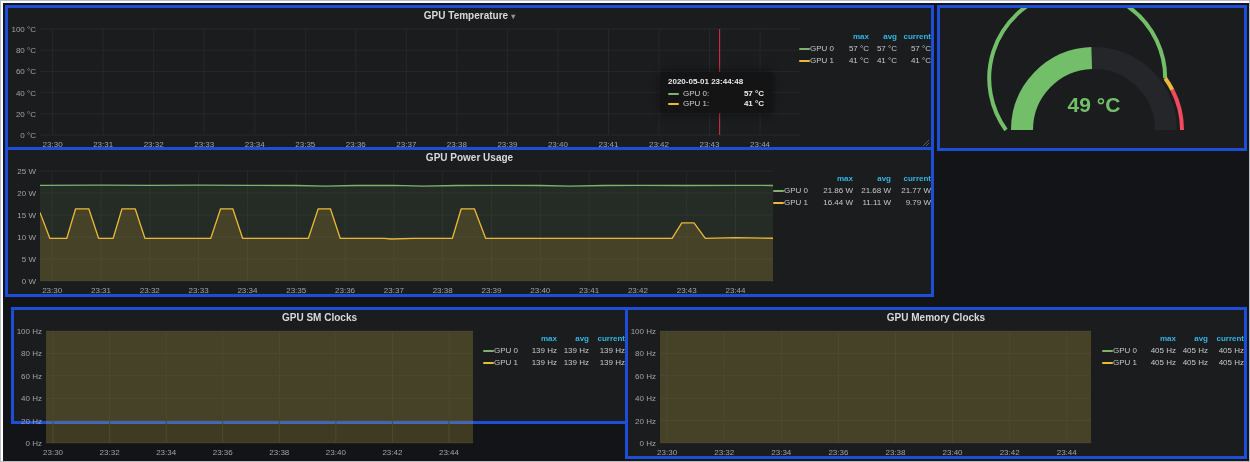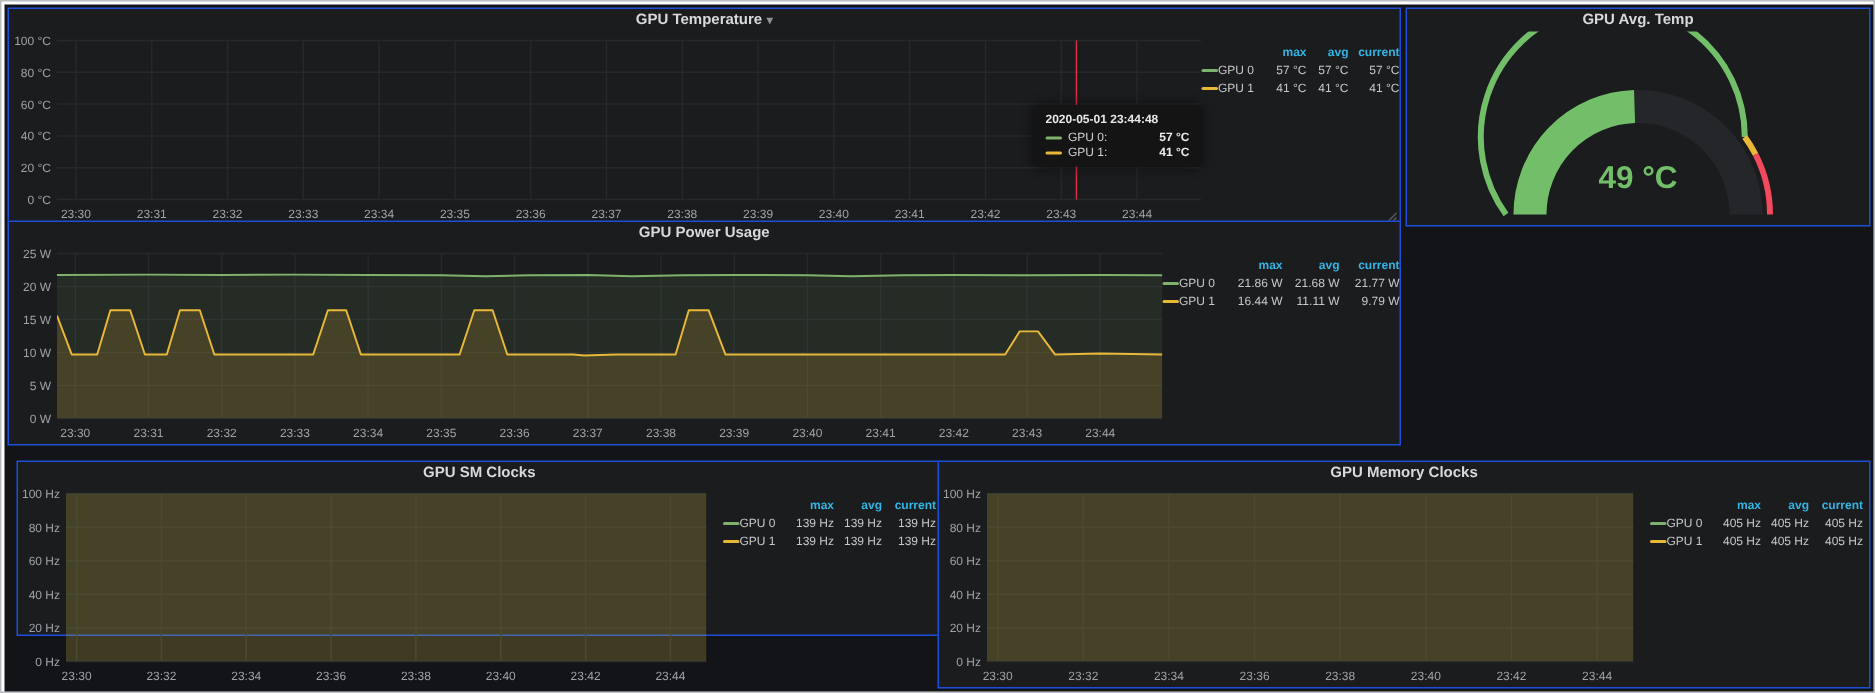--- a/index.html
+++ b/index.html
@@ -1,34 +1,34 @@
 <!DOCTYPE html>
 <html><head>
 <meta charset="utf-8">
 <style>
   html,body{margin:0;padding:0;background:#ffffff;font-family:"Liberation Sans",sans-serif;}
   .frame{position:relative;width:1250px;height:462px;box-sizing:border-box;background:#ffffff;border:1px solid #b9bcc0;}
   .dash{position:absolute;left:2px;top:2px;width:1246px;height:458px;background:#131417;overflow:hidden;}
-  .panel{position:absolute;background:#1b1c1e;border:1px solid #1d4ed8;box-sizing:border-box;overflow:visible;}
+  .panel{position:absolute;background:#1b1c1e;border:3px solid #1d4ed8;box-sizing:border-box;overflow:visible;}
   .ptitle{height:15px;line-height:15px;text-align:center;font-size:10px;font-weight:bold;color:#d8d9da;white-space:nowrap;}
   .caret{color:#8e9196;font-size:8px;margin-left:3px;}
   .pbody{display:flex;align-items:flex-start;}
   svg text{font-family:"Liberation Sans",sans-serif;}
   .legend{font-size:8px;color:#c7c8ca;margin-top:9px;}
   .lgrid{display:grid;row-gap:3px;align-items:center;}
   .lg-temp{grid-template-columns:42px 28px 28px 34px;}
   .lg-power{grid-template-columns:42px 38px 38px 40px;}
   .lg-clk{grid-template-columns:42px 32px 32px 36px;}
   .lh{color:#33b5e5;font-weight:bold;text-align:right;}
   .lname{display:flex;gap:0;align-items:center;color:#c7c8ca;cursor:pointer;}
   .lval{text-align:right;color:#c7c8ca;}
   .dash-swatch{width:11px;height:2px;border-radius:1px;flex:none;background:#888;}
   .tooltip{position:absolute;left:652px;top:64px;background:#141414;border-radius:4px;
            padding:5px 8px 5px 8px;font-size:8px;color:#d0d1d3;z-index:6;
-           box-shadow:0 0 8px rgba(0,0,0,.6);min-width:96px;margin-left:31px;}
+           box-shadow:0 0 8px rgba(0,0,0,.6);min-width:96px;}
   .ttime{font-weight:bold;color:#e8e8e8;margin-bottom:3px;white-space:nowrap;}
   .trow{display:flex;align-items:center;gap:4px;margin-top:1px;}
   .tval{font-weight:bold;margin-left:auto;padding-left:12px;color:#ececec;}
   .resize{position:absolute;right:1px;bottom:1px;width:8px;height:8px;cursor:nwse-resize;}
 </style>
 </head>
 <body>
 
 <div class="frame">
 <div class="dash">
@@ -127,23 +127,20 @@
         <span class="tval">41 °C</span>
       </div>
     </div>
     <svg class="resize" width="8" height="8">
       <line x1="1" y1="7" x2="7" y2="1" stroke="#5a5d61" stroke-width="1"></line>
       <line x1="4" y1="7" x2="7" y2="4" stroke="#5a5d61" stroke-width="1"></line>
     </svg>
   </div>
 
   <div class="panel" style="left:934px;top:2px;width:310px;height:146px">
-    <div class="ptitle">
-      <span>GPU Avg. Temp</span>
-    </div>
     <svg width="308" height="128">
           <path d="M 82.0 122.0 A 72 72 0 1 1 226.0 122.0" stroke="#24262a" stroke-width="22" fill="none"></path>
           <path d="M 82.0 122.0 A 72 72 0 0 1 151.7 50.0" stroke="#73bf69" stroke-width="22" fill="none"></path>
           <path d="M 66.0 122.0 A 88 88 0 1 1 225.2 70.3" stroke="#73bf69" stroke-width="4" fill="none"></path>
           <path d="M 225.2 70.3 A 88 88 0 0 1 232.4 82.0" stroke="#eab839" stroke-width="4" fill="none"></path>
           <path d="M 232.4 82.0 A 88 88 0 0 1 242.0 122.0" stroke="#f2495c" stroke-width="4" fill="none"></path>
           <text x="154" y="104" text-anchor="middle" fill="#73bf69" font-size="21" font-weight="bold">49 °C</text>
         </svg>
   </div>
 

